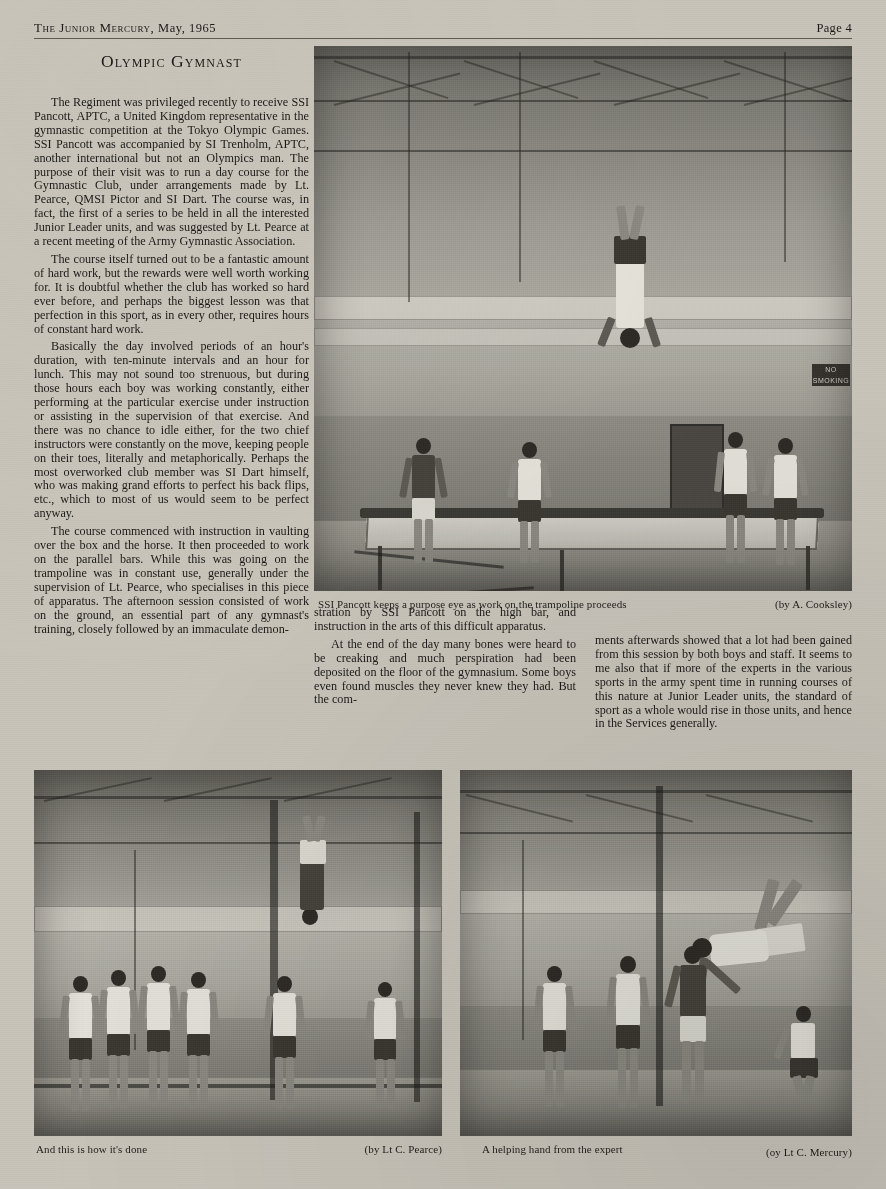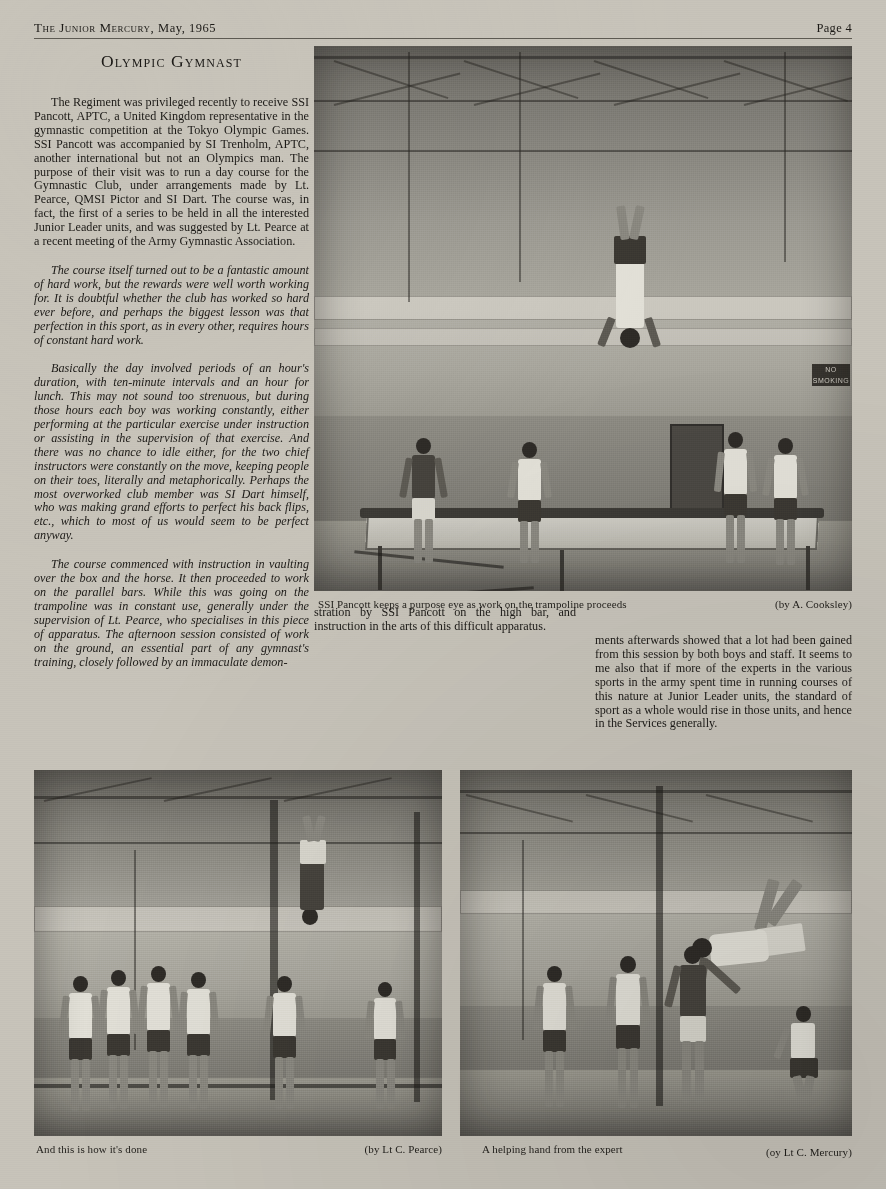--- a/index.html
+++ b/index.html
@@ -81,21 +81,21 @@
   .col {
     position: absolute;
     font-size: 12.2px;
     line-height: 13.9px;
     text-align: justify;
     text-justify: inter-word;
     hyphens: auto;
     -webkit-hyphens: auto;
   }
   .col p { margin: 0; text-indent: 17px; }
-  .col p + p { margin-top: 15px; font-style: italic; }
+  .col p + p { margin-top: 4px; }
 
   #col1 { left: 34px; top: 96px; width: 275px; }
   #col2 { left: 314px; top: 606px; width: 262px; }
   #col3 { left: 595px; top: 634px; width: 257px; }
 
   
   .photo {
     position: absolute;
     overflow: hidden;
     background: #8d8a82;
@@ -258,20 +258,21 @@
 
   <div class="col" id="col1">
     <p>The Regiment was privileged recently to receive SSI Pancott, APTC, a United Kingdom representative in the gymnastic competition at the Tokyo Olympic Games. SSI Pancott was accompanied by SI Trenholm, APTC, another international but not an Olympics man. The purpose of their visit was to run a day course for the Gymnastic Club, under arrangements made by Lt. Pearce, QMSI Pictor and SI Dart. The course was, in fact, the first of a series to be held in all the interested Junior Leader units, and was suggested by Lt. Pearce at a recent meeting of the Army Gymnastic Association.</p>
     <p>The course itself turned out to be a fantastic amount of hard work, but the rewards were well worth working for. It is doubtful whether the club has worked so hard ever before, and perhaps the biggest lesson was that perfection in this sport, as in every other, requires hours of constant hard work.</p>
     <p>Basically the day involved periods of an hour's duration, with ten-minute intervals and an hour for lunch. This may not sound too strenuous, but during those hours each boy was working constantly, either performing at the particular exercise under instruction or assisting in the supervision of that exercise. And there was no chance to idle either, for the two chief instructors were constantly on the move, keeping people on their toes, literally and metaphorically. Perhaps the most overworked club member was SI Dart himself, who was making grand efforts to perfect his back flips, etc., which to most of us would seem to be perfect anyway.</p>
     <p>The course commenced with instruction in vaulting over the box and the horse. It then proceeded to work on the parallel bars. While this was going on the trampoline was in constant use, generally under the supervision of Lt. Pearce, who specialises in this piece of apparatus. The afternoon session consisted of work on the ground, an essential part of any gymnast's training, closely followed by an immaculate demon-</p>
   </div>
 
   <div class="col" id="col2">
     <p style="text-indent:0">stration by SSI Pancott on the high bar, and instruction in the arts of this difficult apparatus.</p>
+    <p>At the end of the day many bones were heard to be creaking and much perspiration had been deposited on the floor of the gymnasium. Some boys even found muscles they never knew they had. But the com-</p>
   </div>
 
   <div class="col" id="col3">
     <p style="text-indent:0">ments afterwards showed that a lot had been gained from this session by both boys and staff. It seems to me also that if more of the experts in the various sports in the army spent time in running courses of this nature at Junior Leader units, the standard of sport as a whole would rise in those units, and hence in the Services generally.</p>
   </div>
 
   <div class="photo" id="photo-trampoline">
     <div class="inner">
       <div class="sky-roof"></div>
 

